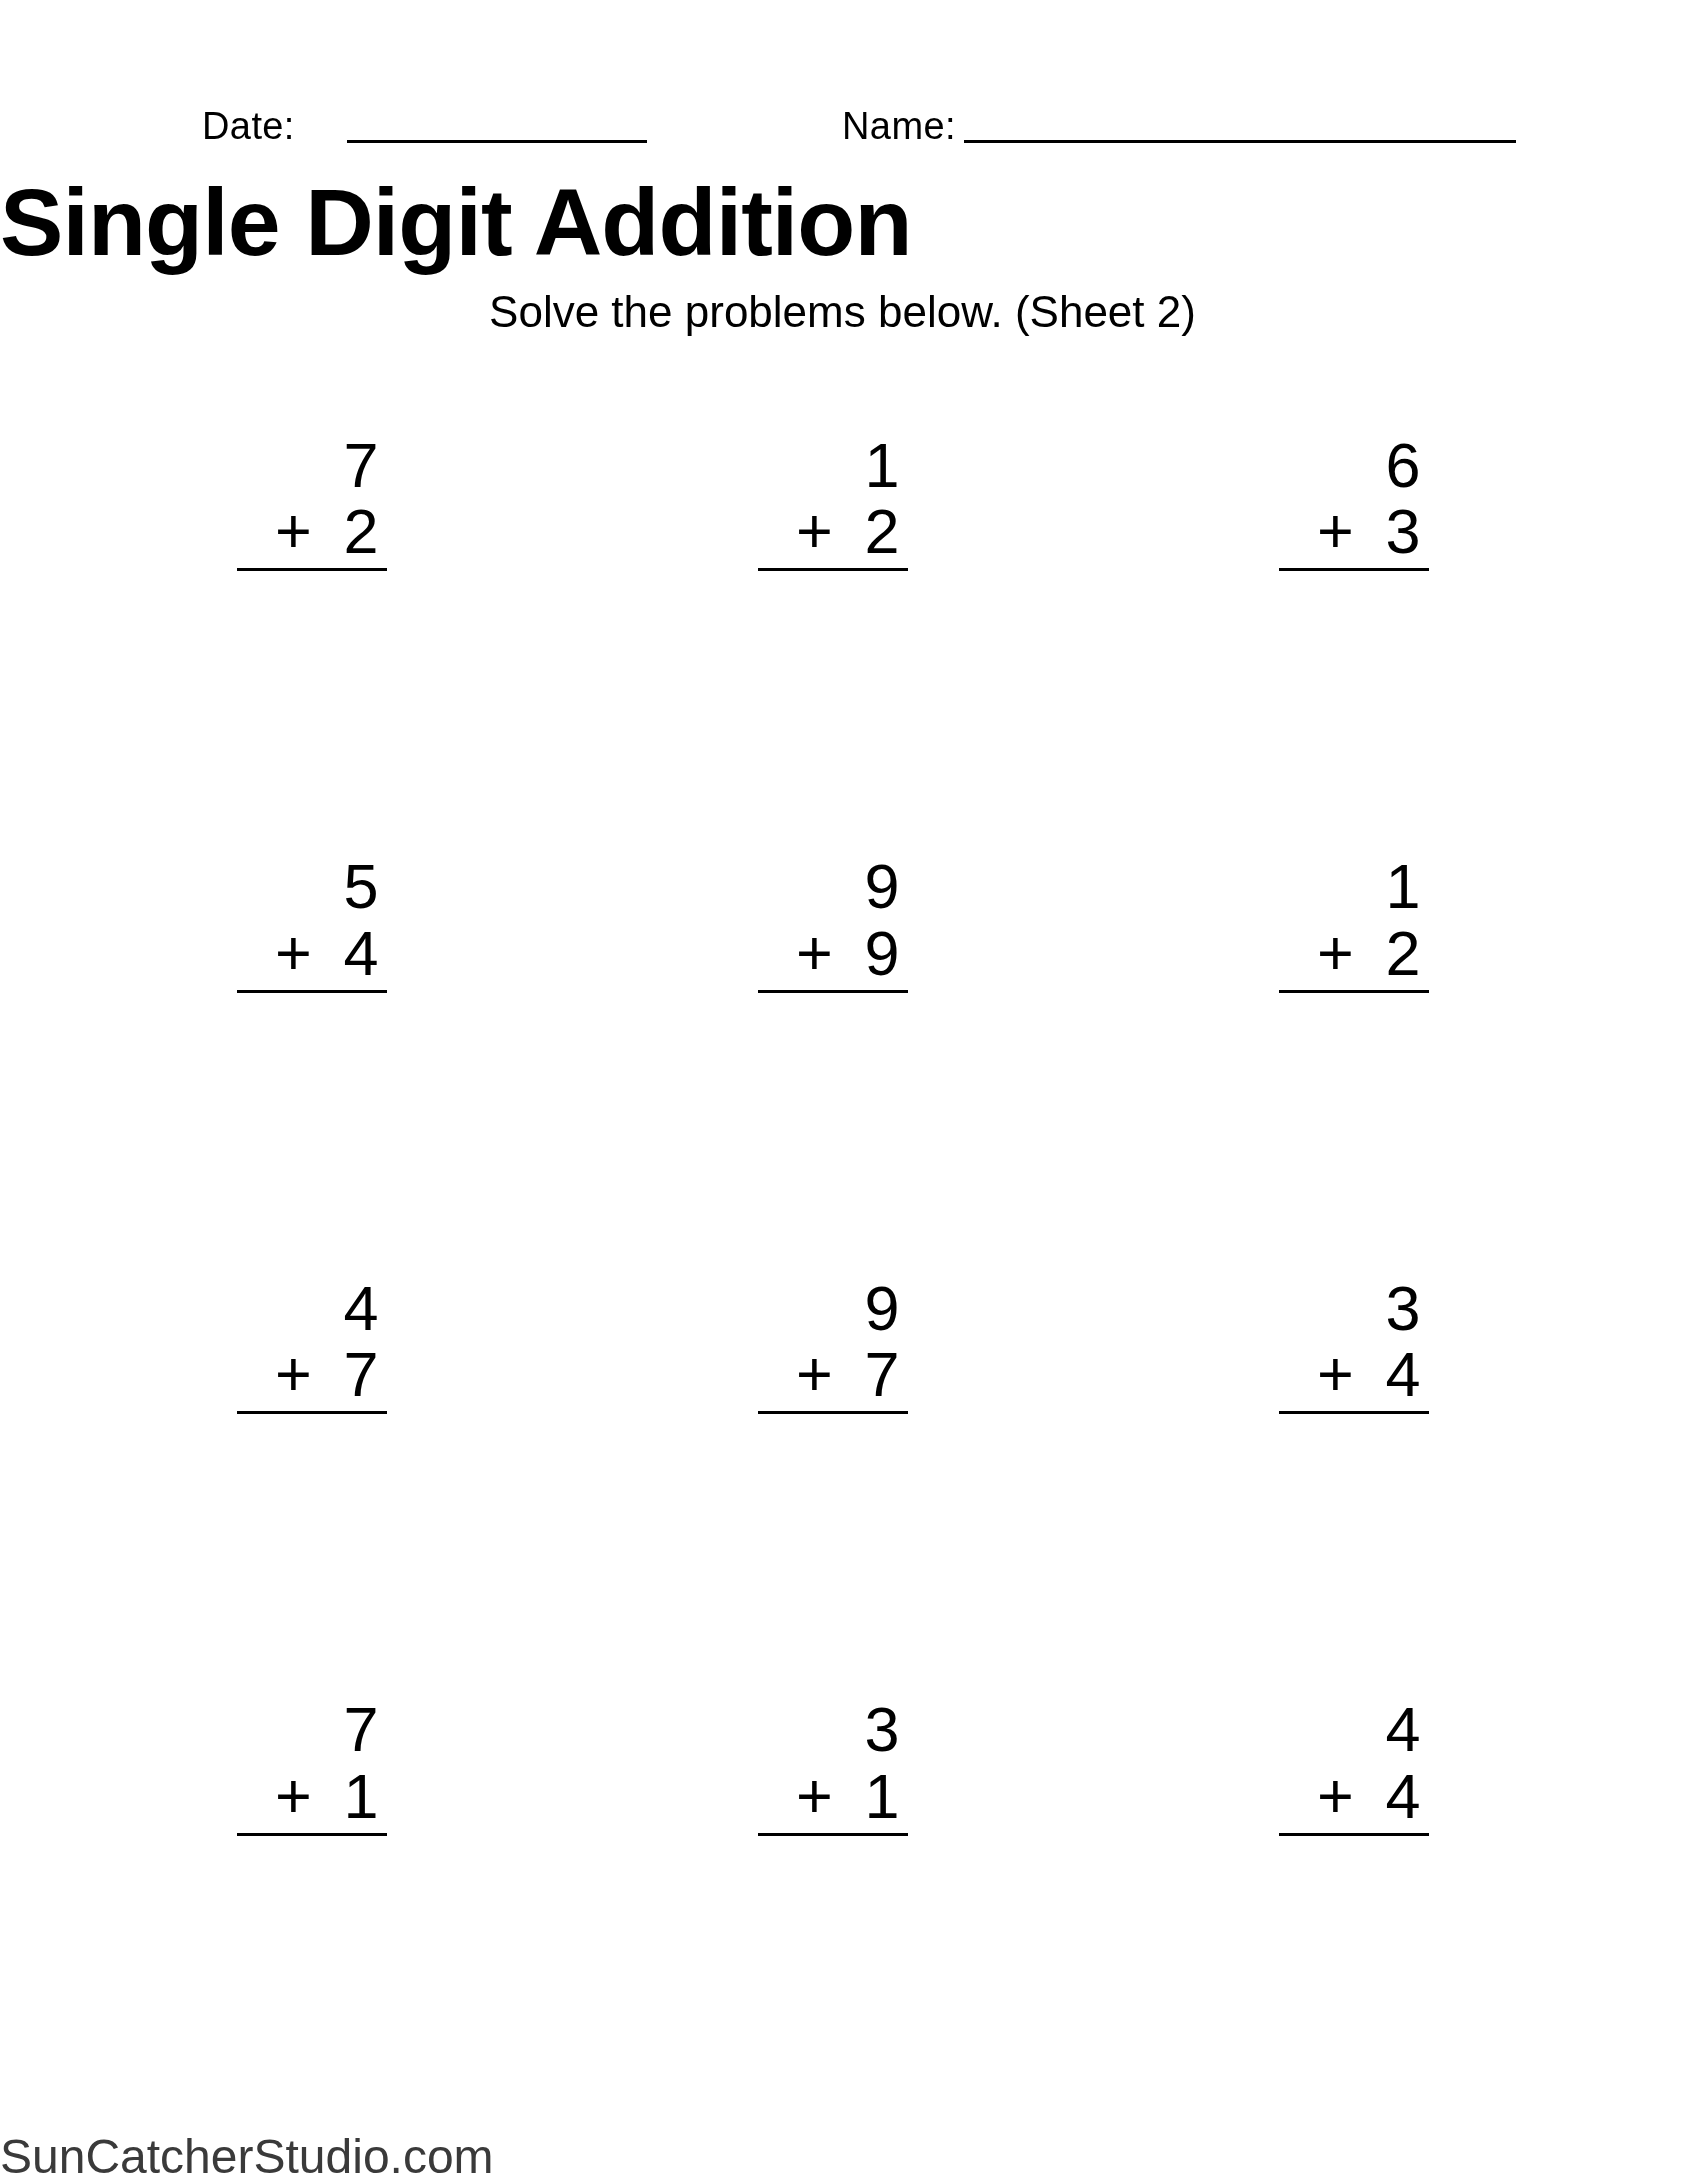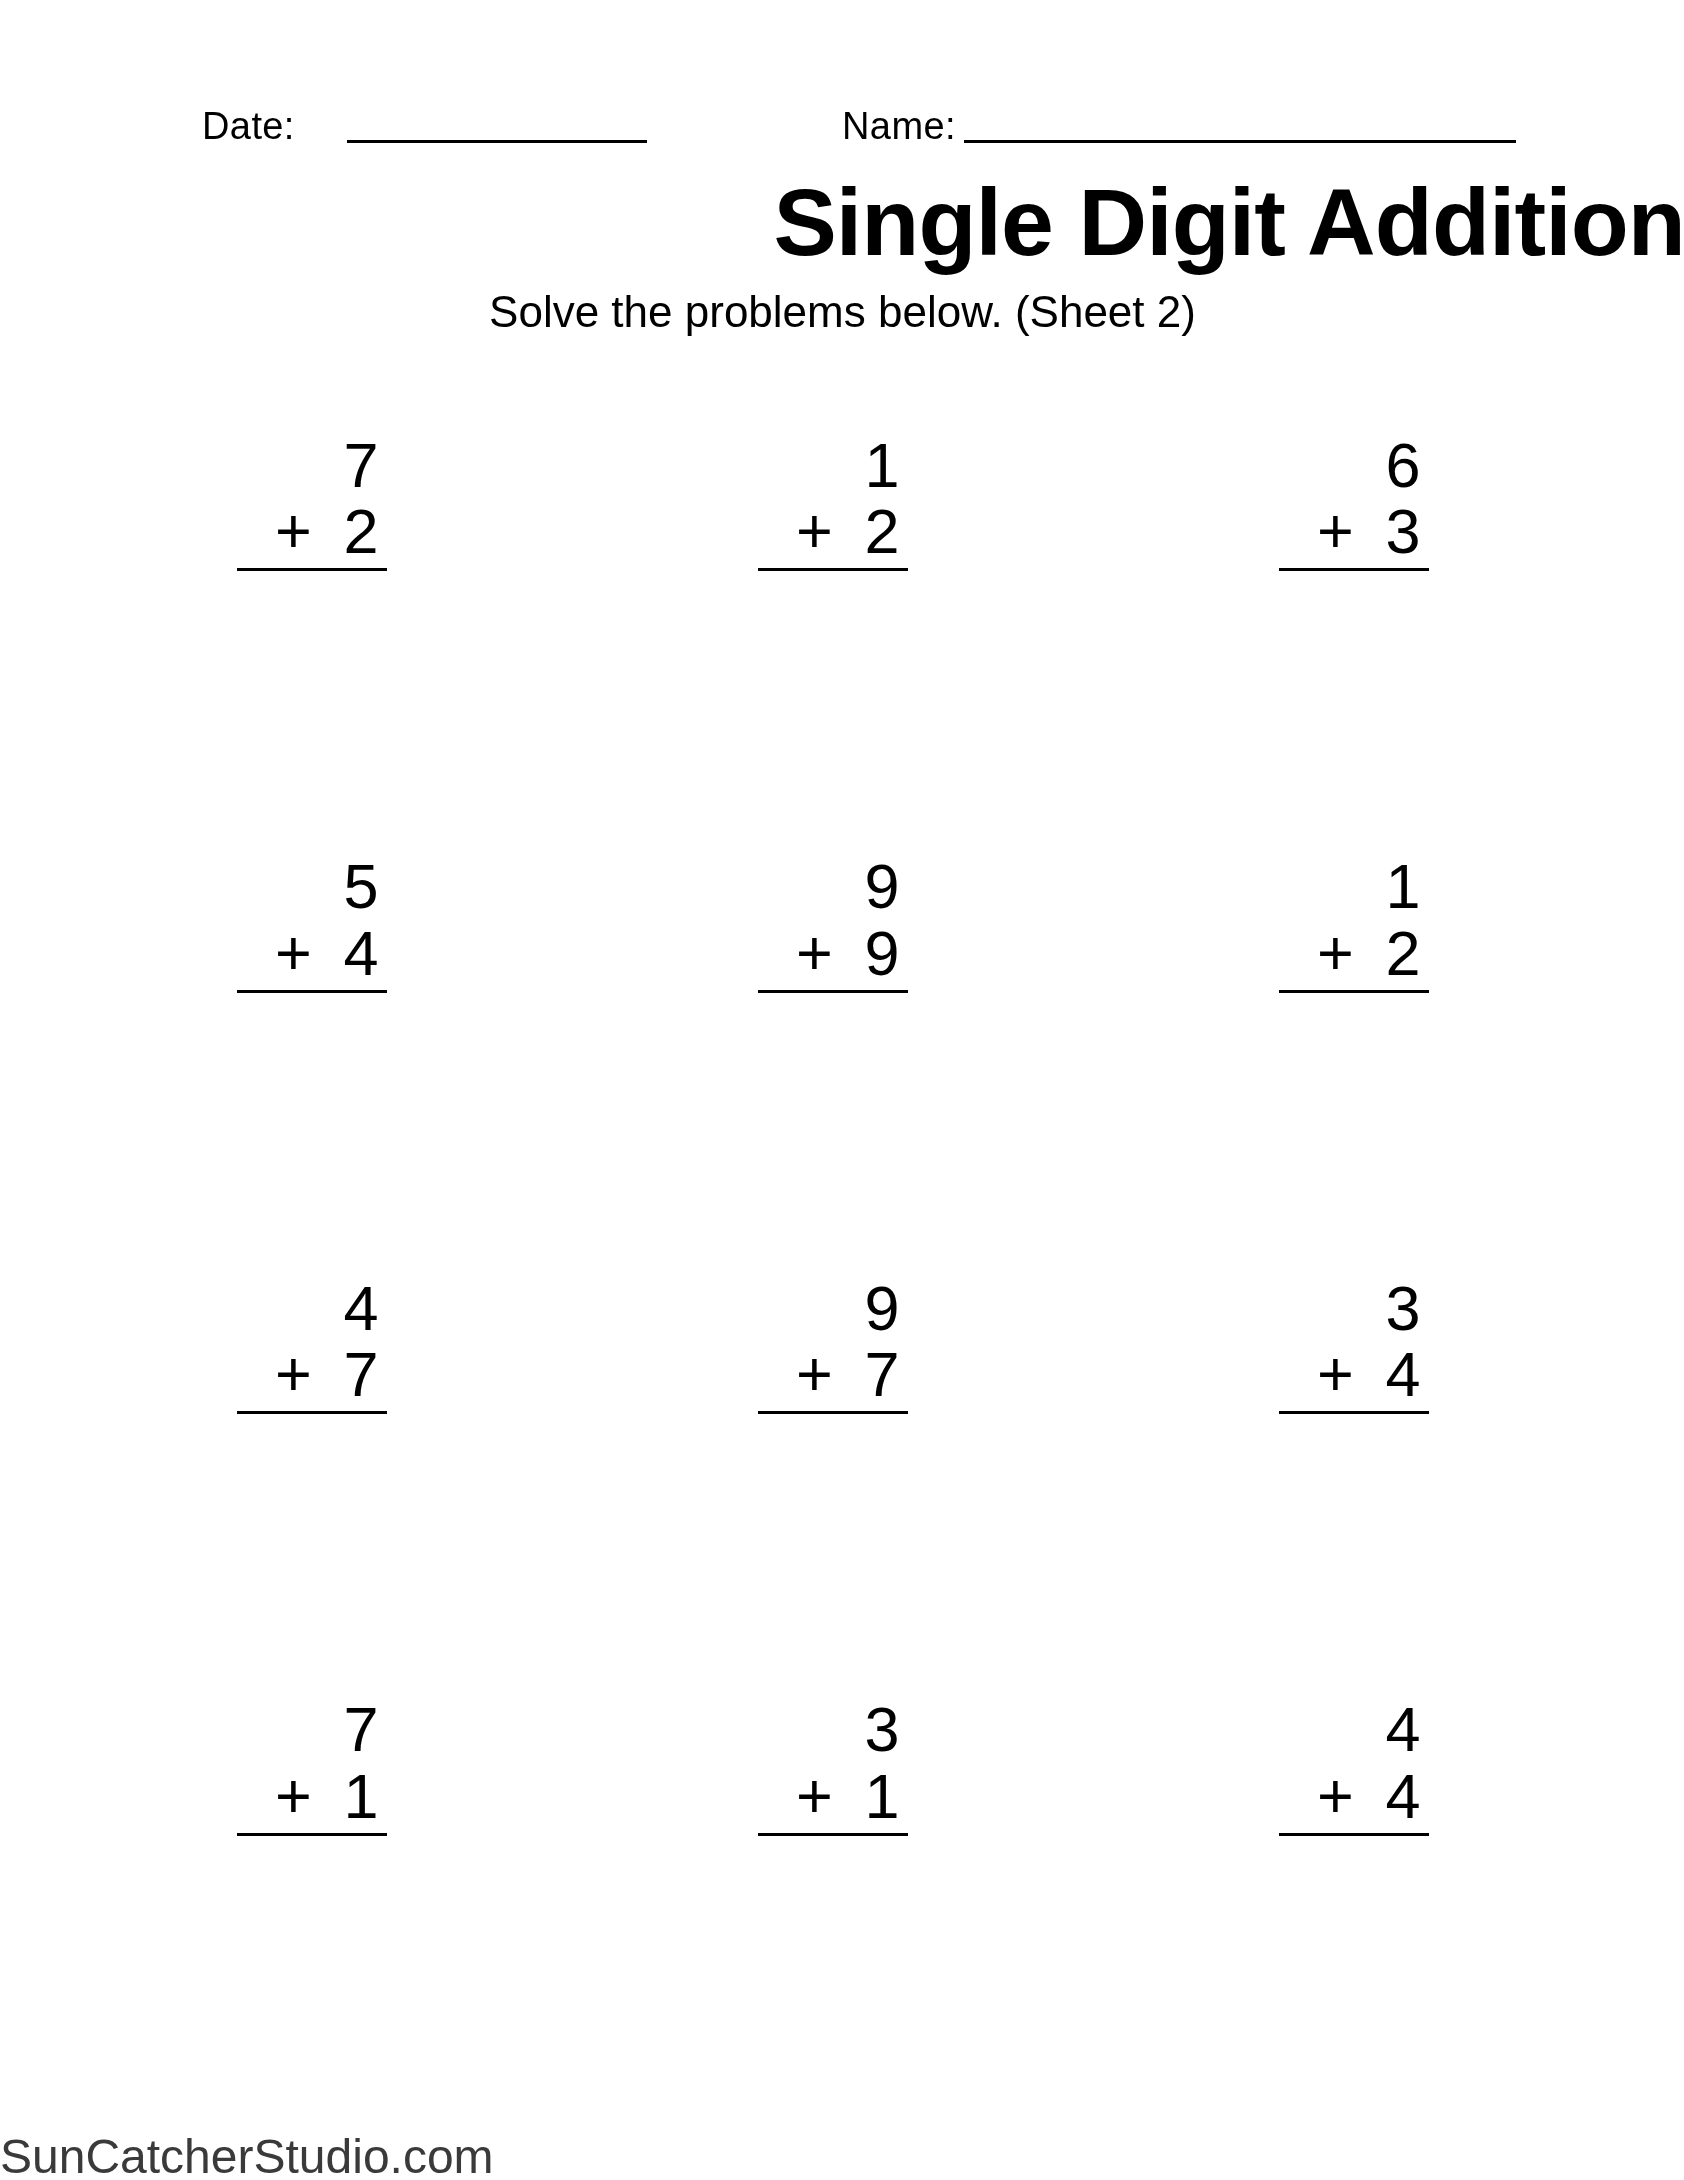--- a/index.html
+++ b/index.html
@@ -36,21 +36,21 @@
   .date-group .write-line { width: 300px; }
   .name-group { left: 842px; }
   .name-group .write-line { width: 552px; }
 
   
   .title {
     position: absolute;
     top: 175px;
     left: 0;
     width: 100%;
-    text-align: right;
+    text-align: left;
     font-size: 95px;
     font-weight: bold;
     line-height: 1;
     letter-spacing: -0.9px;
   }
   .subtitle {
     position: absolute;
     top: 290px;
     left: 0;
     width: 100%;

